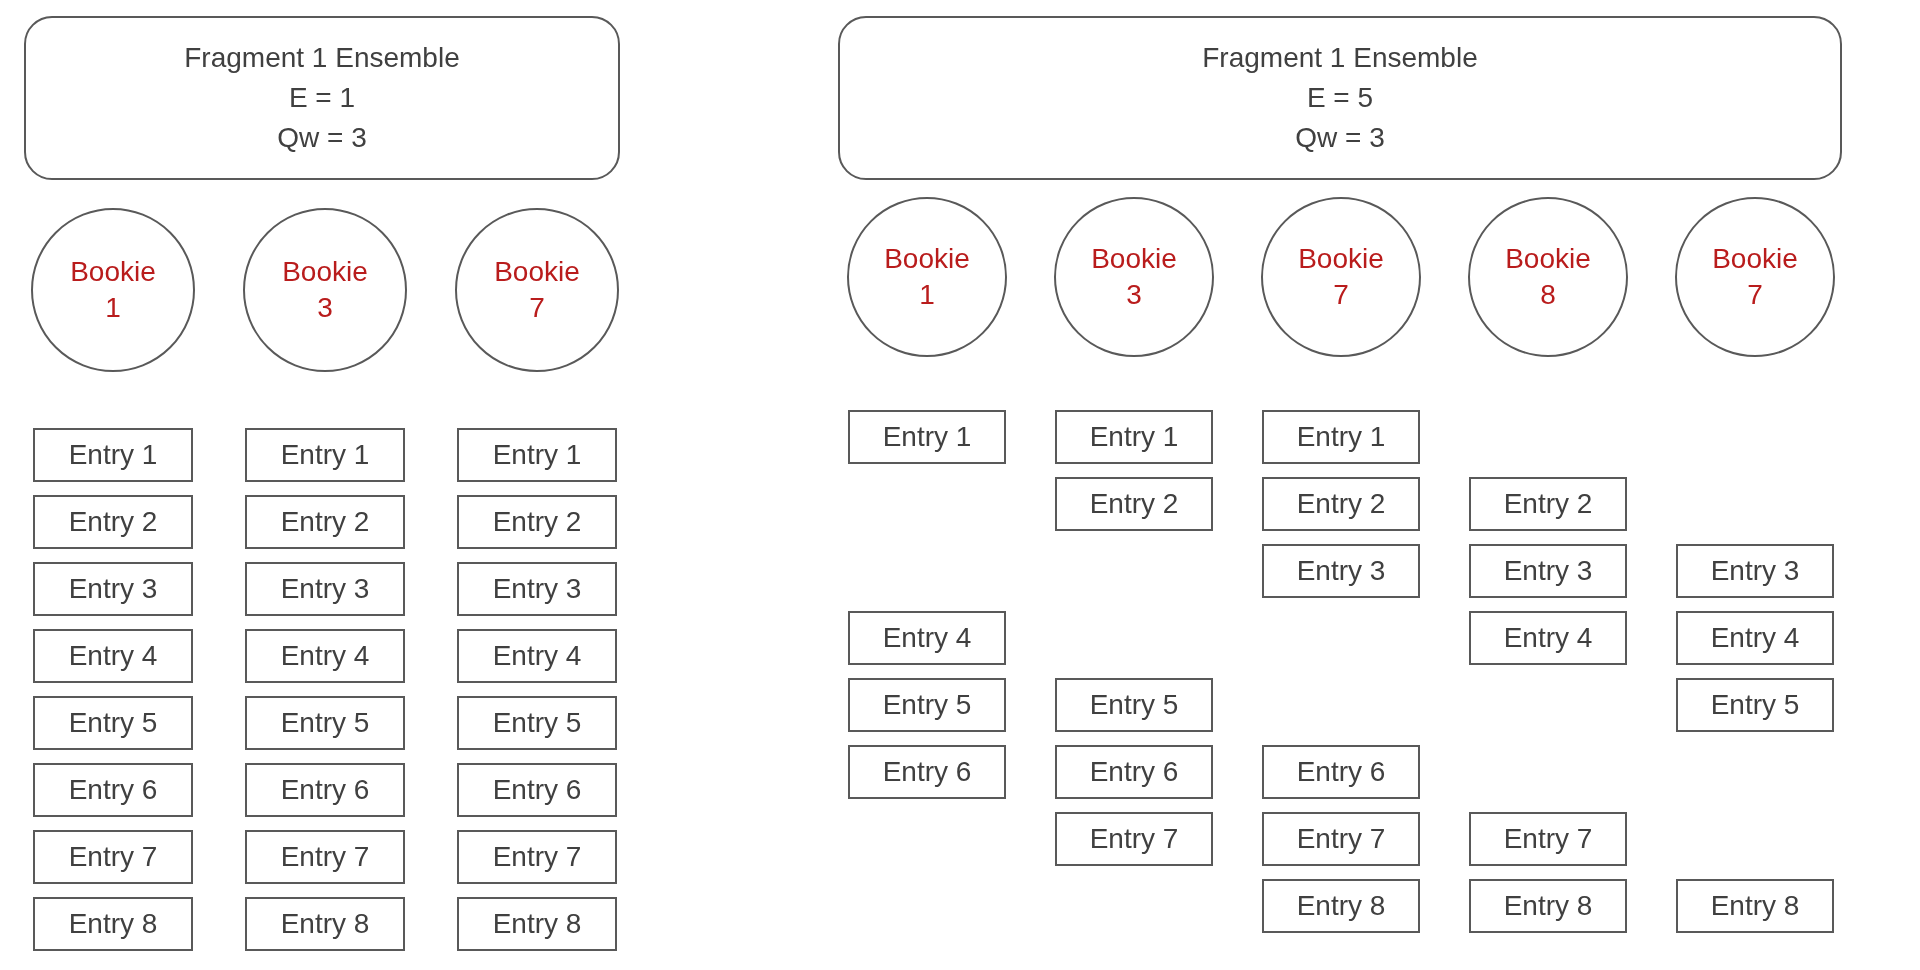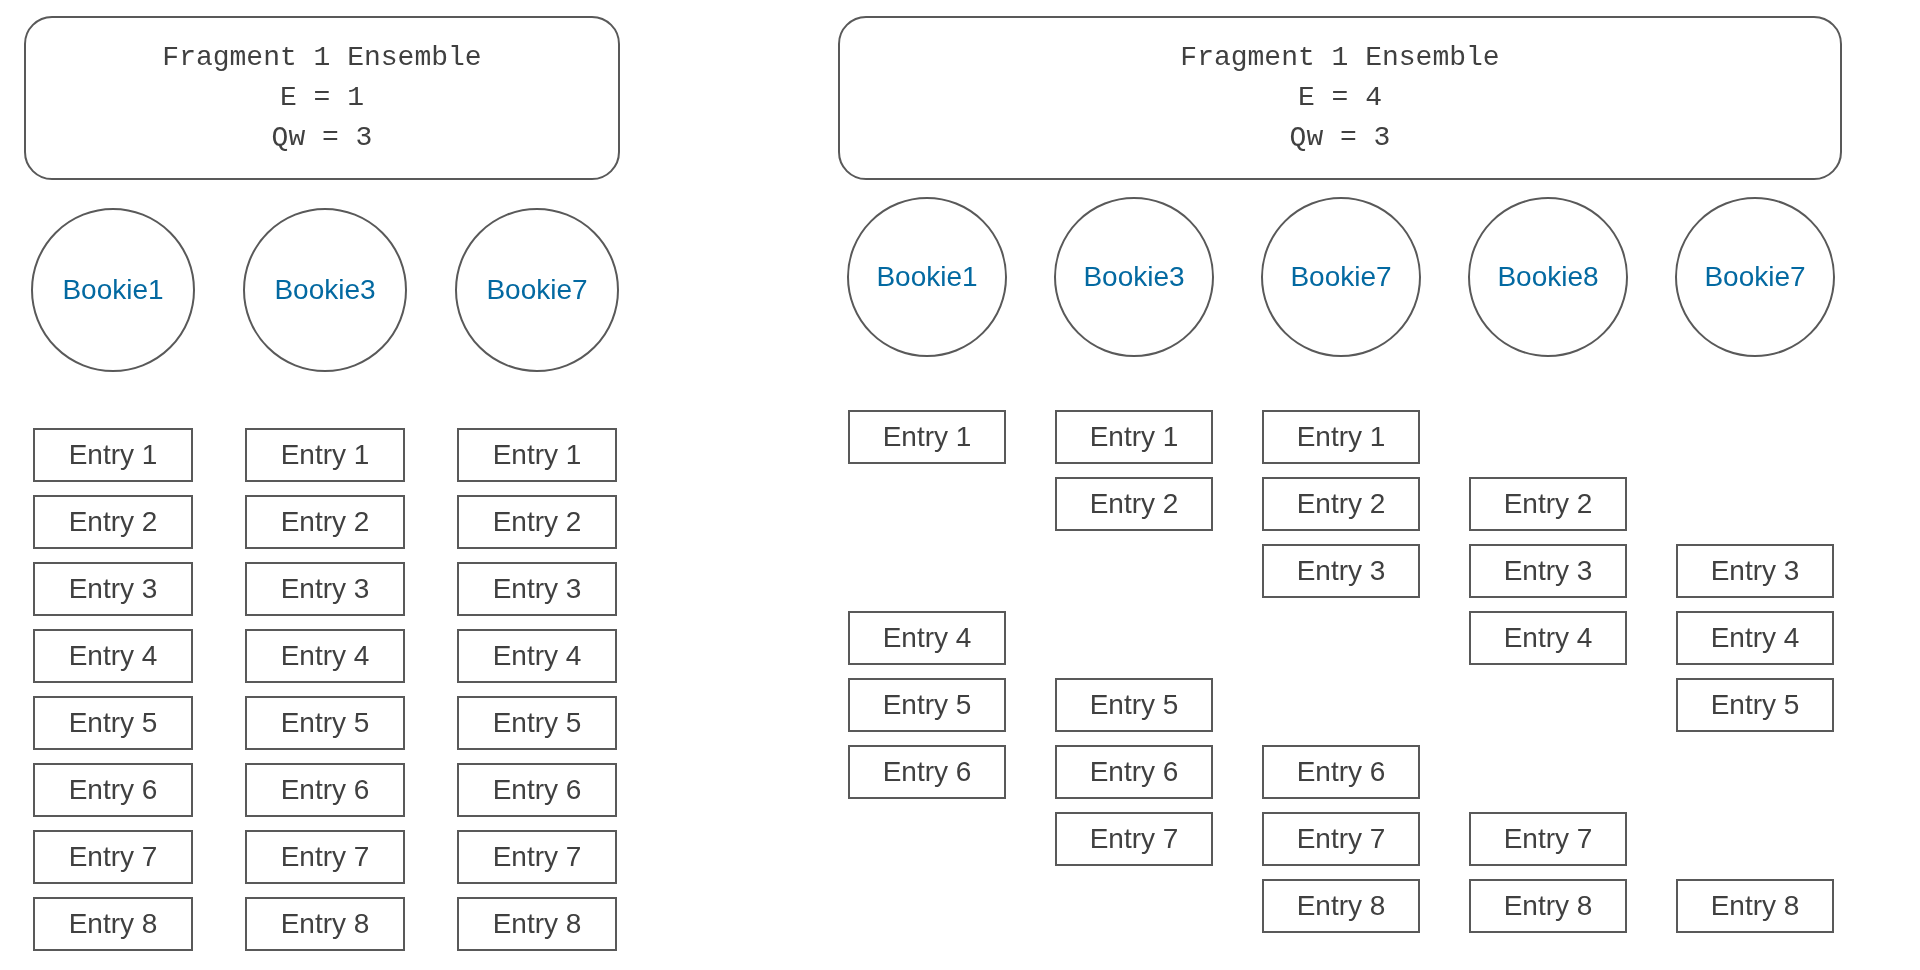--- a/index.html
+++ b/index.html
@@ -18,37 +18,36 @@
     border-radius: 28px;
     background: #ffffff;
     display: flex;
     flex-direction: column;
     align-items: center;
     justify-content: center;
     text-align: center;
     font-size: 28px;
     line-height: 40px;
     color: #404040;
-    font-family: Liberation Mono, monospace;
   }
   .ensemble-box.left  { left: 24px;  top: 16px; width: 592px;  height: 160px; }
   .ensemble-box.right { left: 838px; top: 16px; width: 1000px; height: 160px; }
   .bookie-node {
     position: absolute;
     border: 2px solid #595959;
     border-radius: 50%;
     background: #ffffff;
     display: flex;
-    flex-direction: row;
+    flex-direction: column;
     align-items: center;
     justify-content: center;
     text-align: center;
     font-size: 28px;
     line-height: 36px;
-    color: #0369a1;
+    color: #b91c1c;
     box-sizing: border-box;
   }
   .bookie-node.size-l { width: 164px; height: 164px; top: 208px; }
   .bookie-node.size-r { width: 160px; height: 160px; top: 197px; }
   .entries-grid {
     position: absolute;
     display: grid;
   }
   .entries-grid.left {
     left: 33px; top: 428px;
@@ -130,21 +129,21 @@
       <div class="entry-box">Entry 6</div>
       <div class="entry-box">Entry 7</div>
       <div class="entry-box">Entry 8</div>
     </div>
   </div>
 
   <div>
 
     <div class="ensemble-box right">
       <div>Fragment 1 Ensemble</div>
-      <div>E = 4</div>
+      <div>E = 5</div>
       <div>Qw = 3</div>
     </div>
 
     <div class="bookie-node size-r" style="left:847px;">
       <span>Bookie</span>
       <span>1</span>
     </div>
     <div class="bookie-node size-r" style="left:1054px;">
       <span>Bookie</span>
       <span>3</span>

